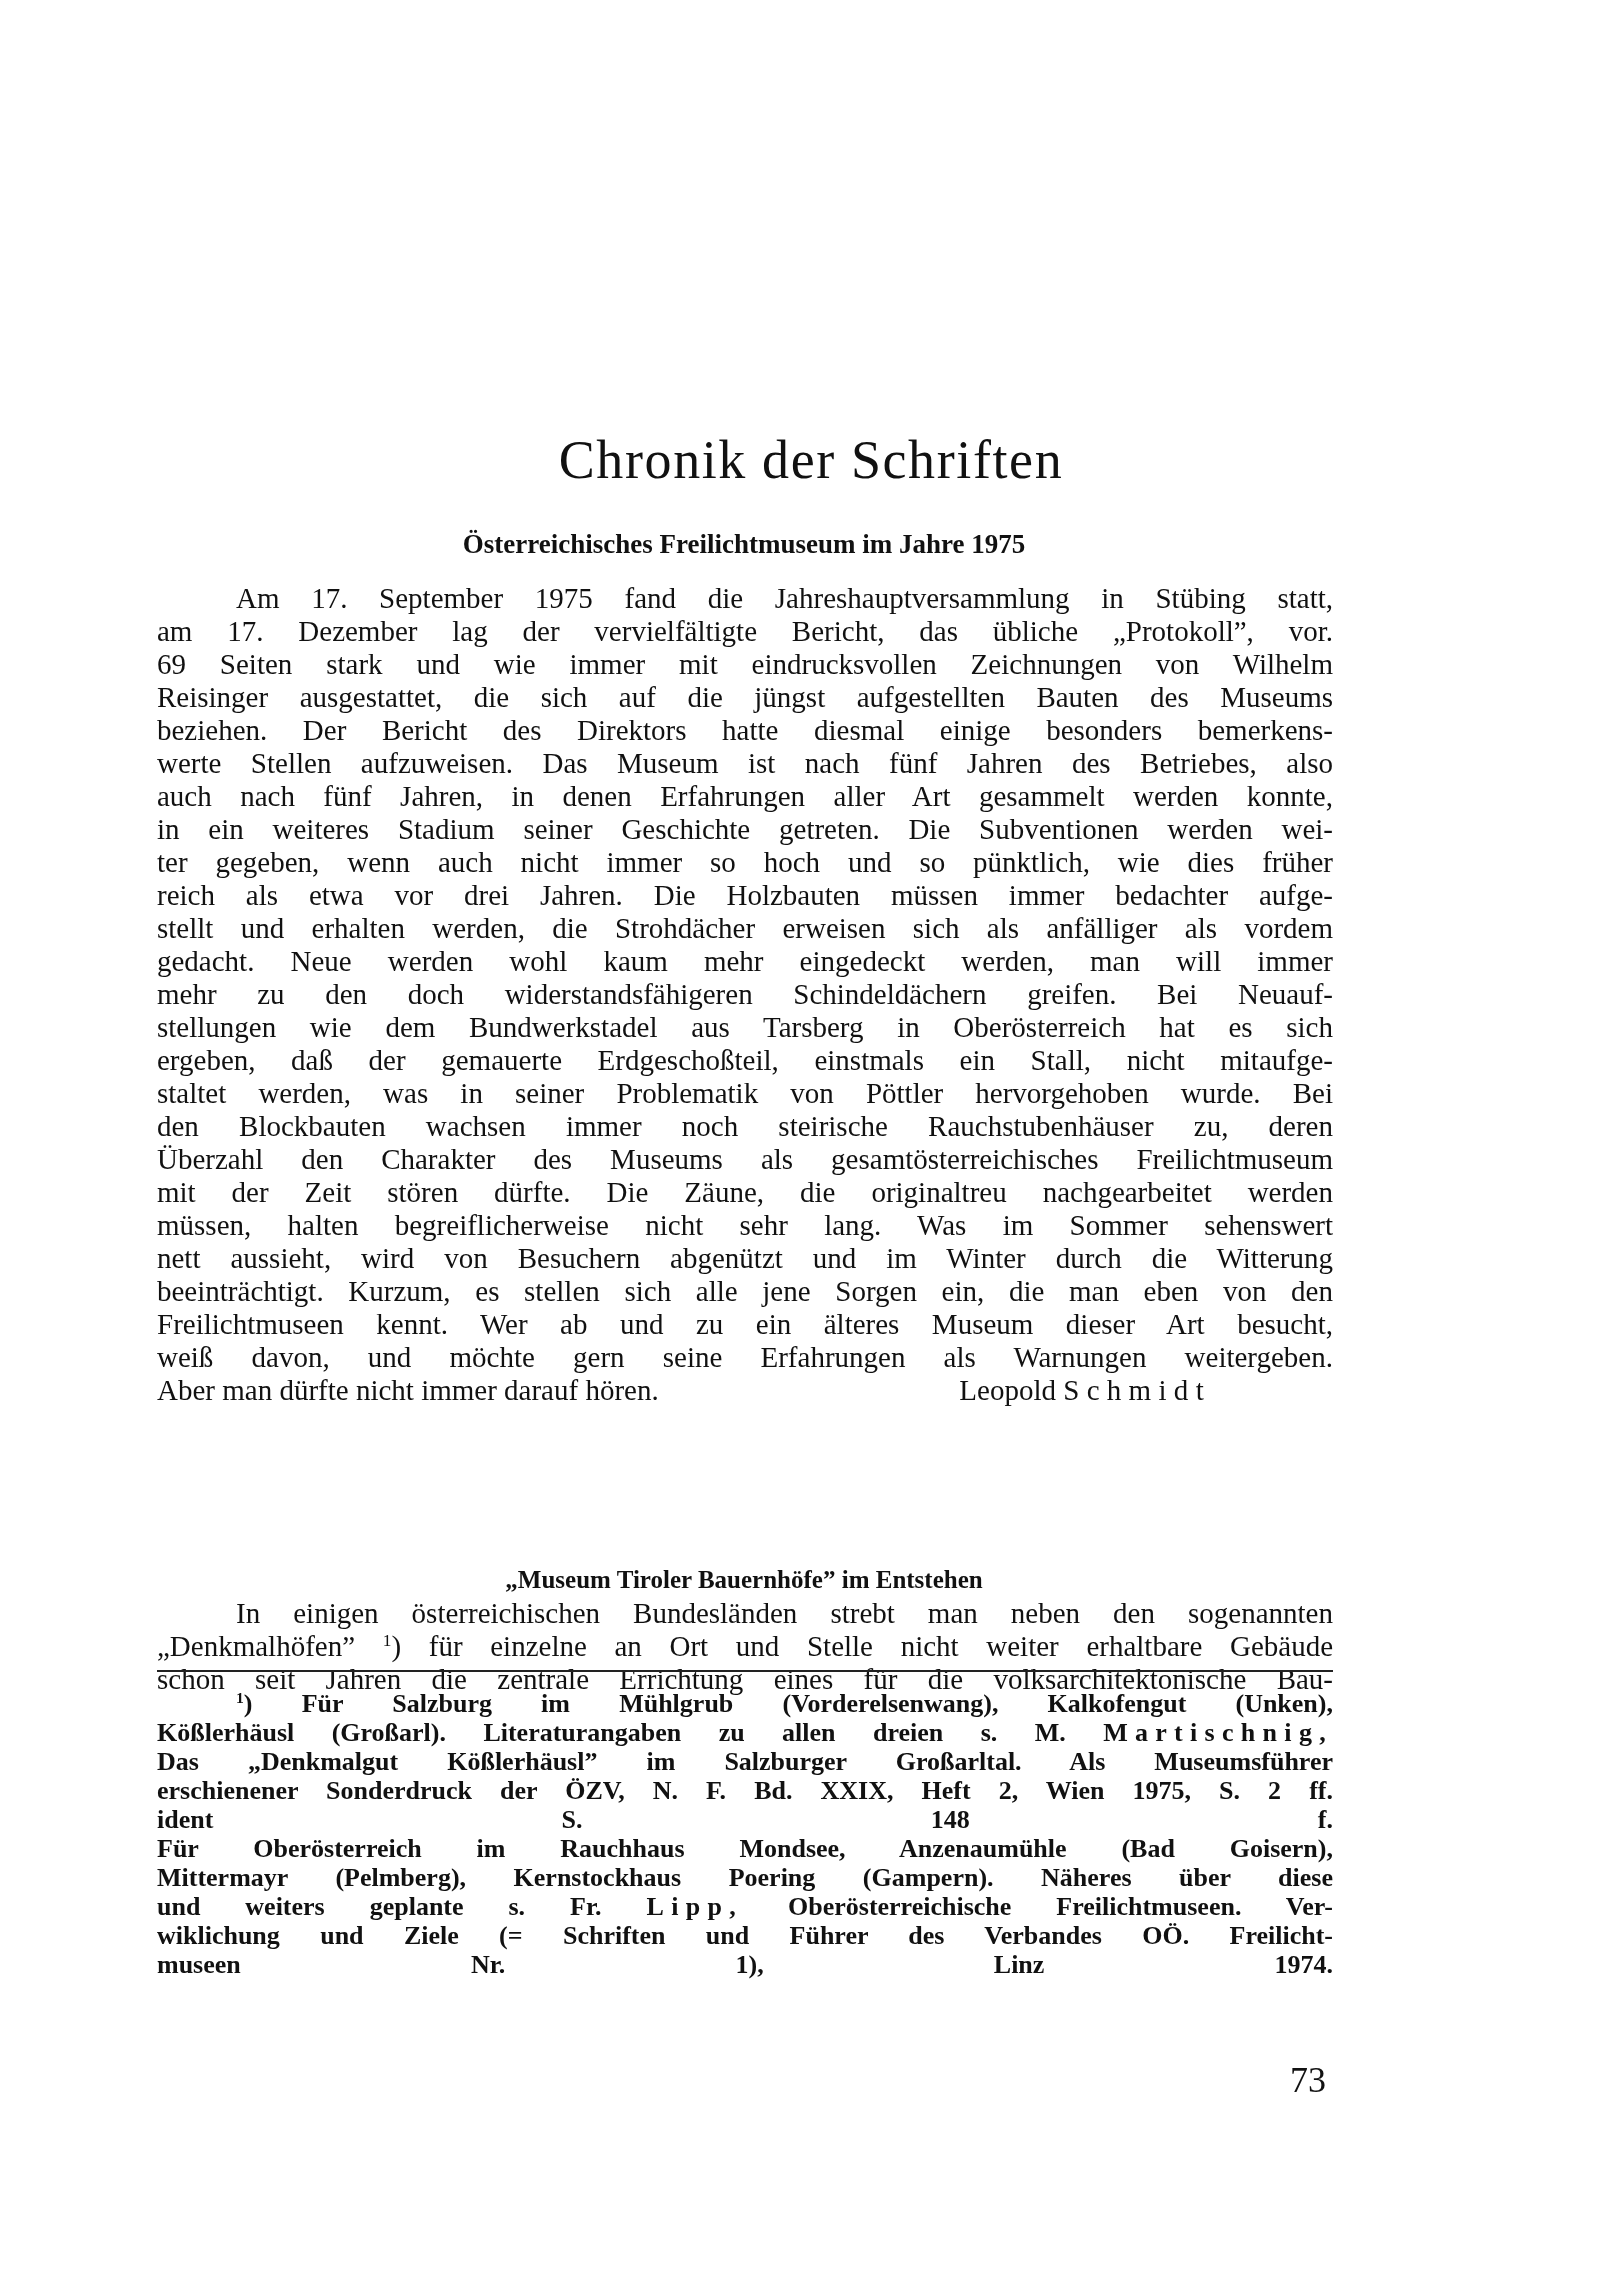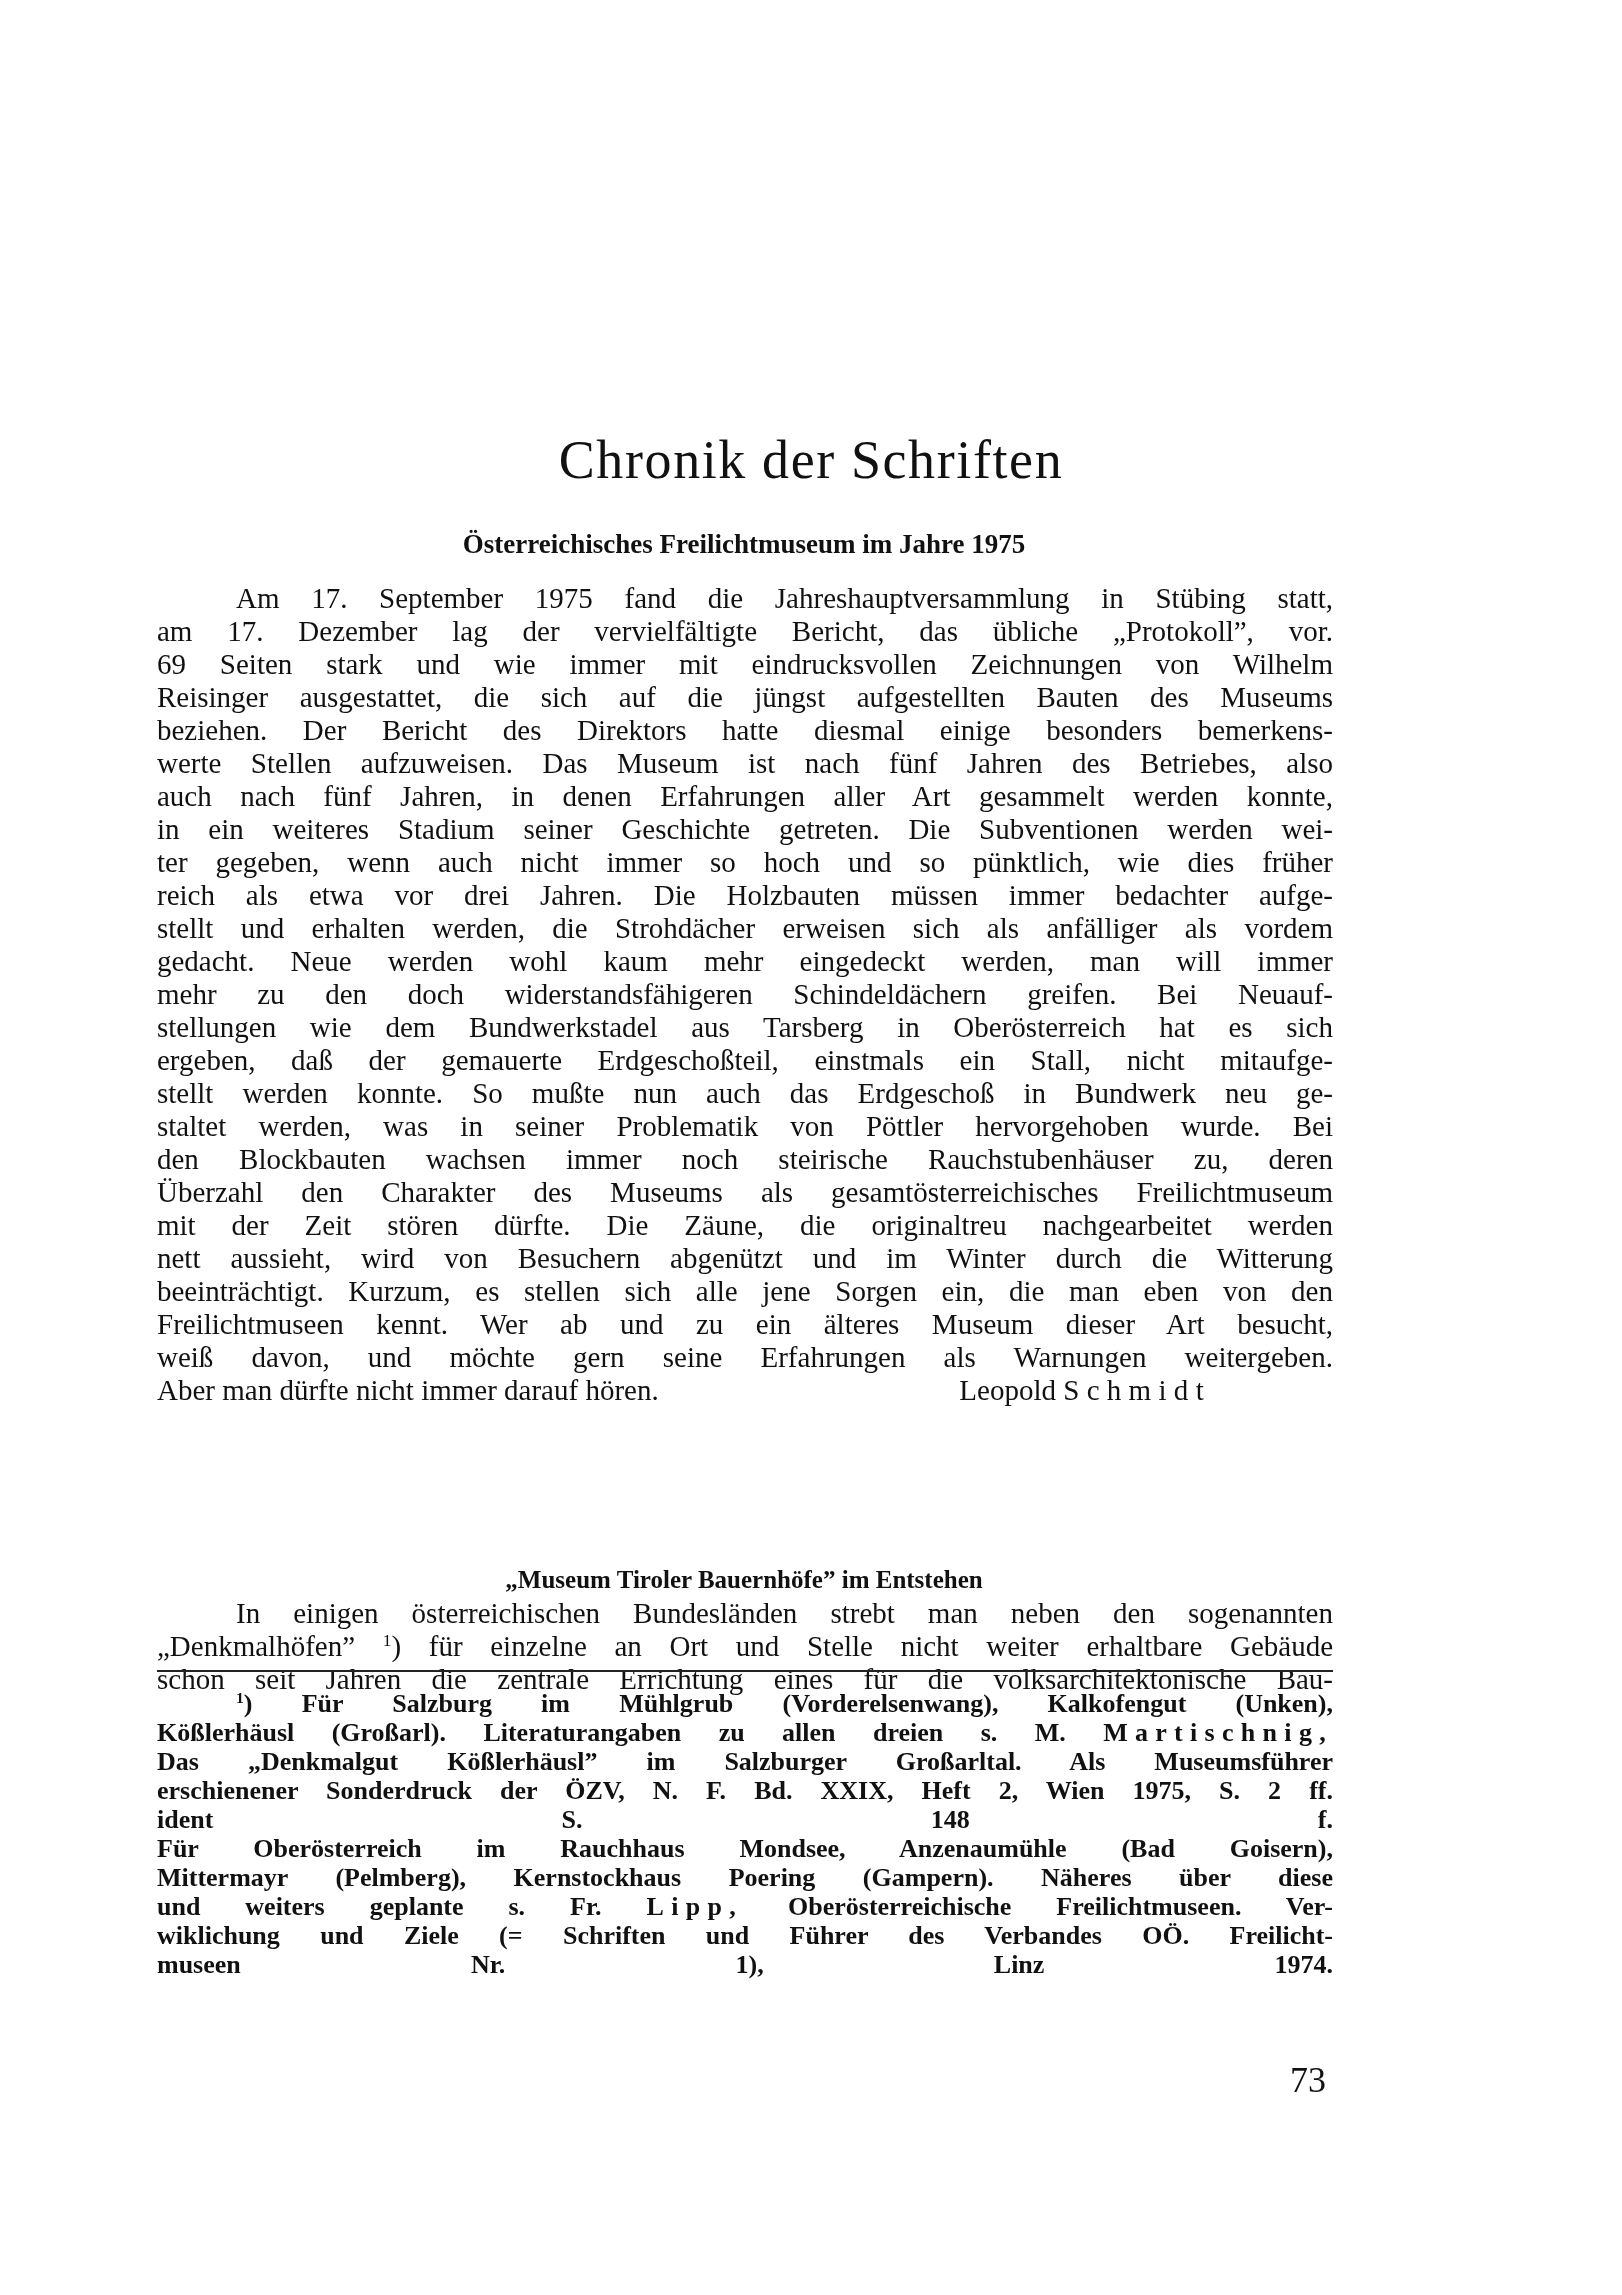--- a/index.html
+++ b/index.html
@@ -45,25 +45,25 @@
     <div class="ln">werte Stellen aufzuweisen. Das Museum ist nach fünf Jahren des Betriebes, also</div>
     <div class="ln">auch nach fünf Jahren, in denen Erfahrungen aller Art gesammelt werden konnte,</div>
     <div class="ln">in ein weiteres Stadium seiner Geschichte getreten. Die Subventionen werden wei-</div>
     <div class="ln">ter gegeben, wenn auch nicht immer so hoch und so pünktlich, wie dies früher</div>
     <div class="ln">reich als etwa vor drei Jahren. Die Holzbauten müssen immer bedachter aufge-</div>
     <div class="ln">stellt und erhalten werden, die Strohdächer erweisen sich als anfälliger als vordem</div>
     <div class="ln">gedacht. Neue werden wohl kaum mehr eingedeckt werden, man will immer</div>
     <div class="ln">mehr zu den doch widerstandsfähigeren Schindeldächern greifen. Bei Neuauf-</div>
     <div class="ln">stellungen wie dem Bundwerkstadel aus Tarsberg in Oberösterreich hat es sich</div>
     <div class="ln">ergeben, daß der gemauerte Erdgeschoßteil, einstmals ein Stall, nicht mitaufge-</div>
-    <div class="ln">stellt werden konnte. So mußte nun auch das Erdgeschoß in Bundwerk neu ge-</div>
     <div class="ln">staltet werden, was in seiner Problematik von Pöttler hervorgehoben wurde. Bei</div>
     <div class="ln">den Blockbauten wachsen immer noch steirische Rauchstubenhäuser zu, deren</div>
     <div class="ln">Überzahl den Charakter des Museums als gesamtösterreichisches Freilichtmuseum</div>
     <div class="ln">mit der Zeit stören dürfte. Die Zäune, die originaltreu nachgearbeitet werden</div>
+    <div class="ln">müssen, halten begreiflicherweise nicht sehr lang. Was im Sommer sehenswert</div>
     <div class="ln">nett aussieht, wird von Besuchern abgenützt und im Winter durch die Witterung</div>
     <div class="ln">beeinträchtigt. Kurzum, es stellen sich alle jene Sorgen ein, die man eben von den</div>
     <div class="ln">Freilichtmuseen kennt. Wer ab und zu ein älteres Museum dieser Art besucht,</div>
     <div class="ln">weiß davon, und möchte gern seine Erfahrungen als Warnungen weitergeben.</div>
     <div class="ln last" style="position:relative;">
       <span>Aber man dürfte nicht immer darauf hören.</span>
       <span class="signature">
         <span>Leopold</span>
         <span class="spaced">Schmidt</span>
       </span>

